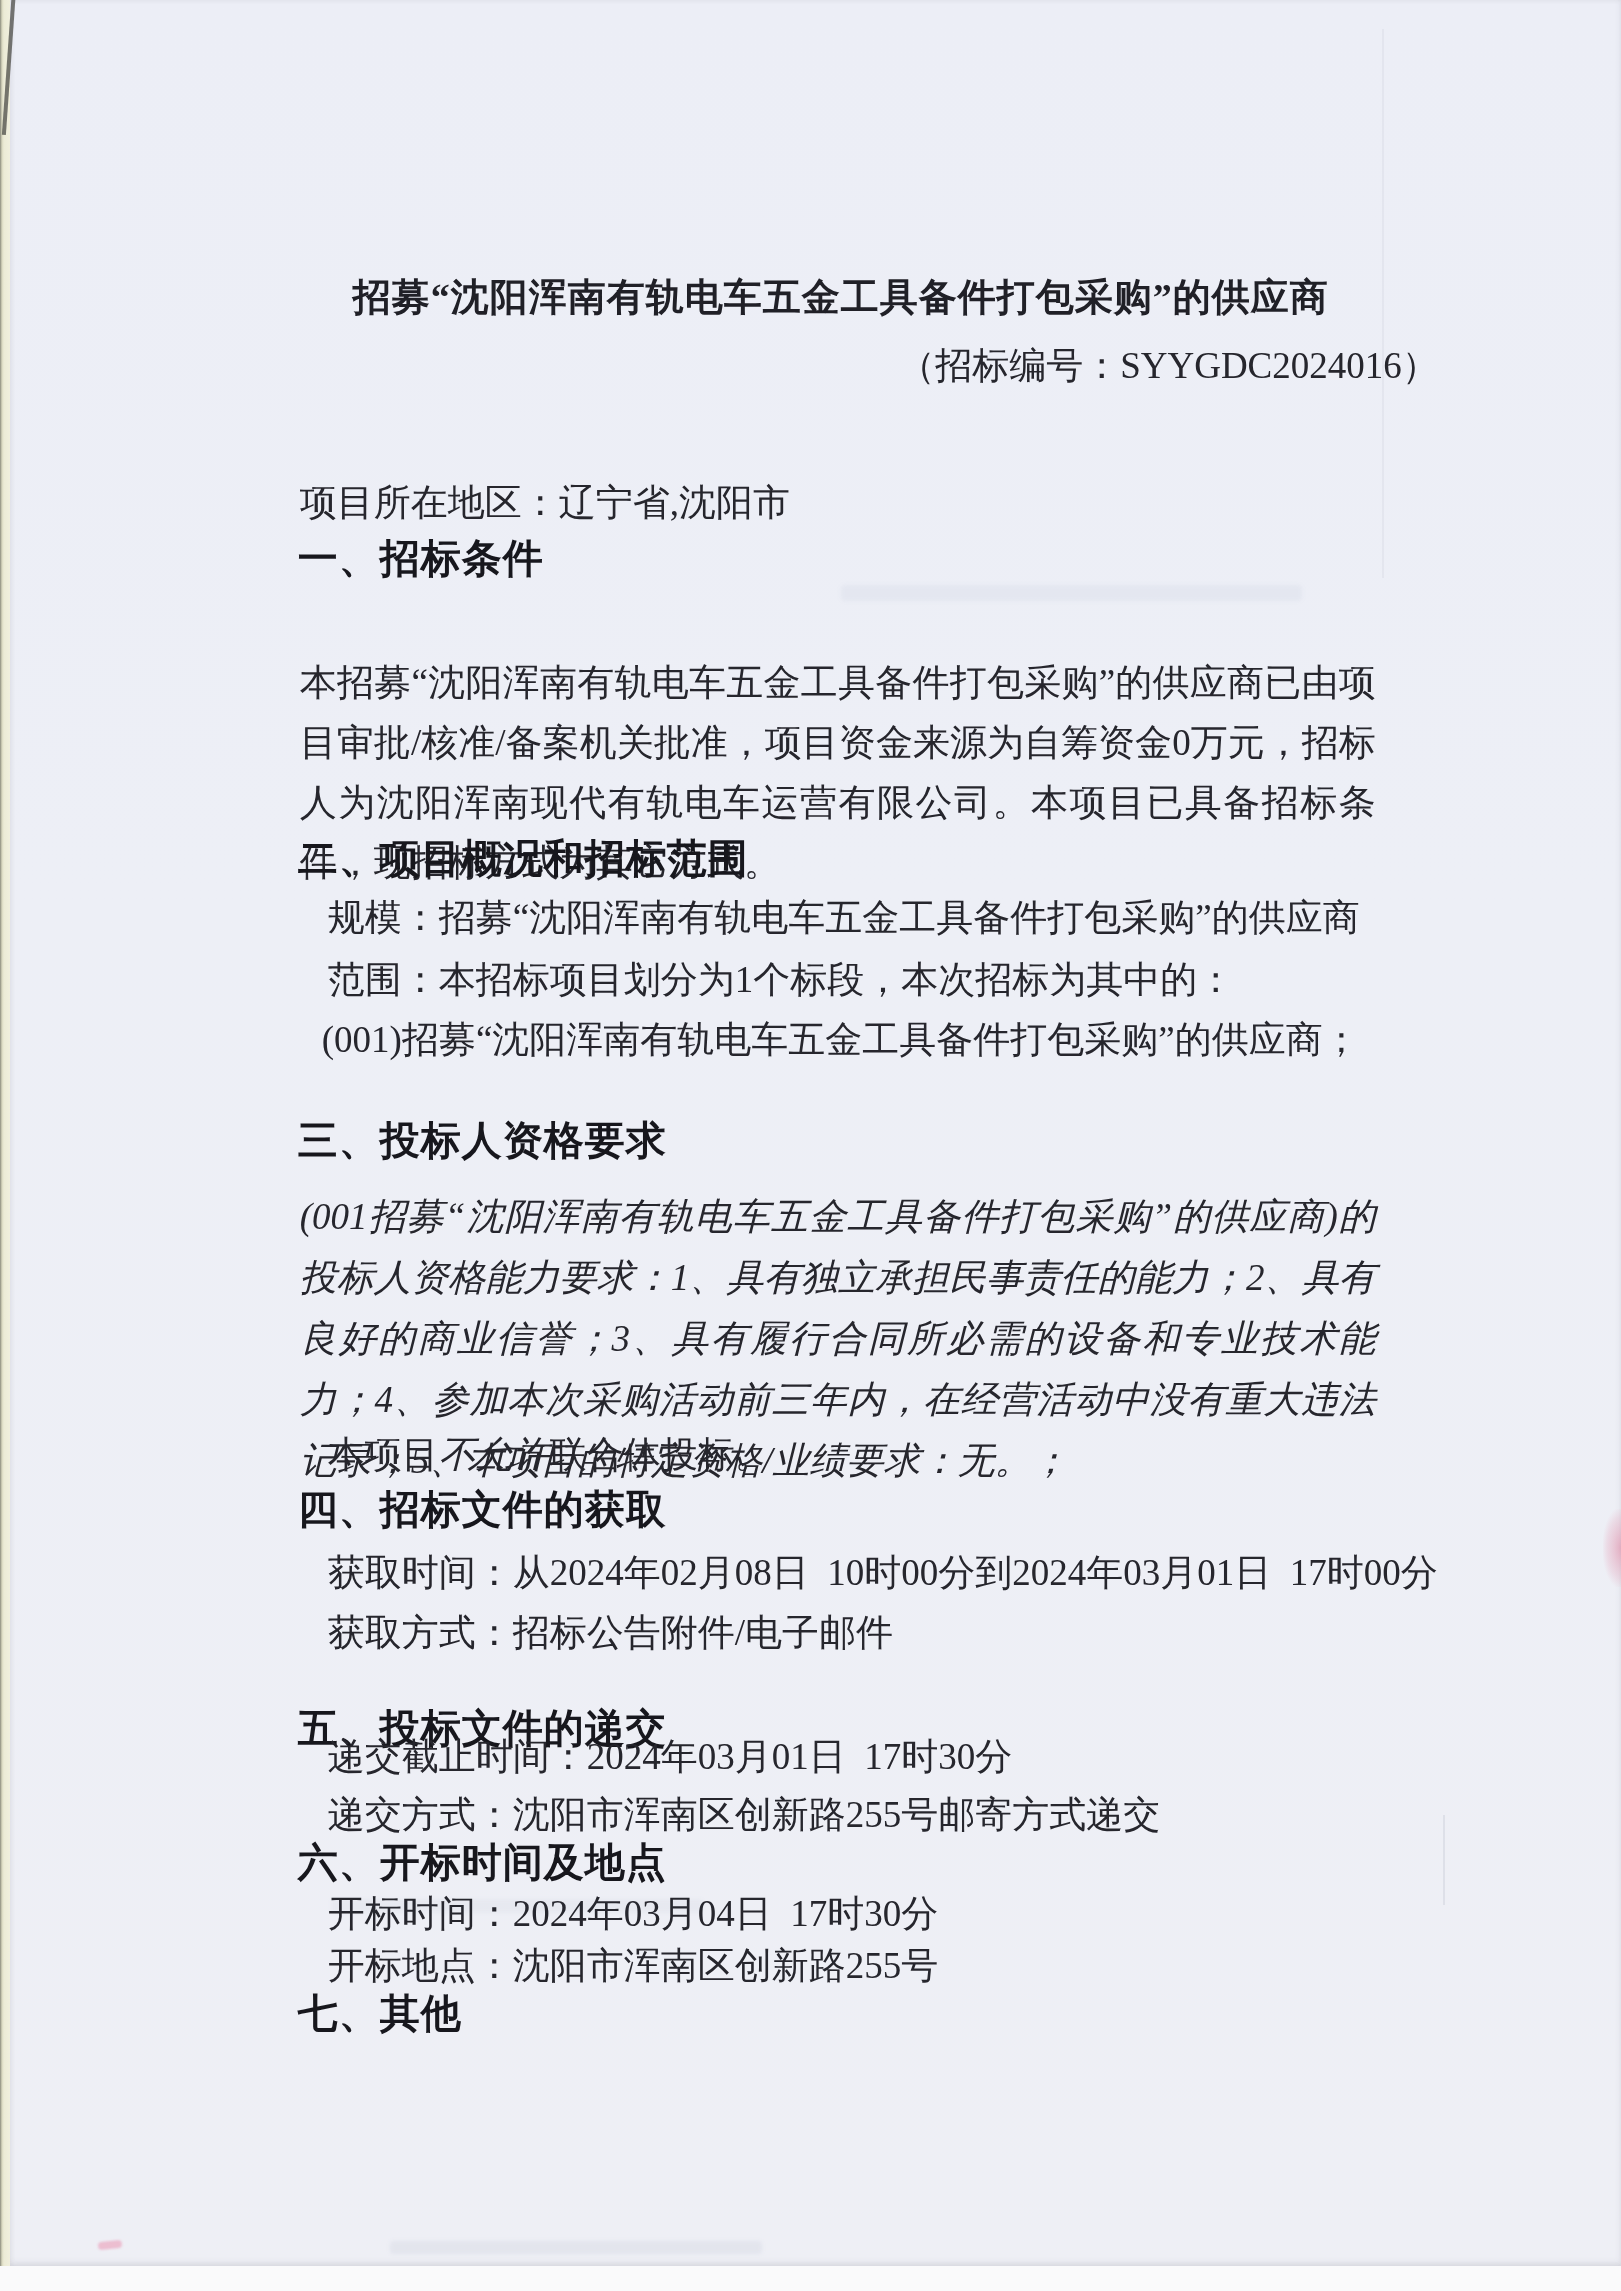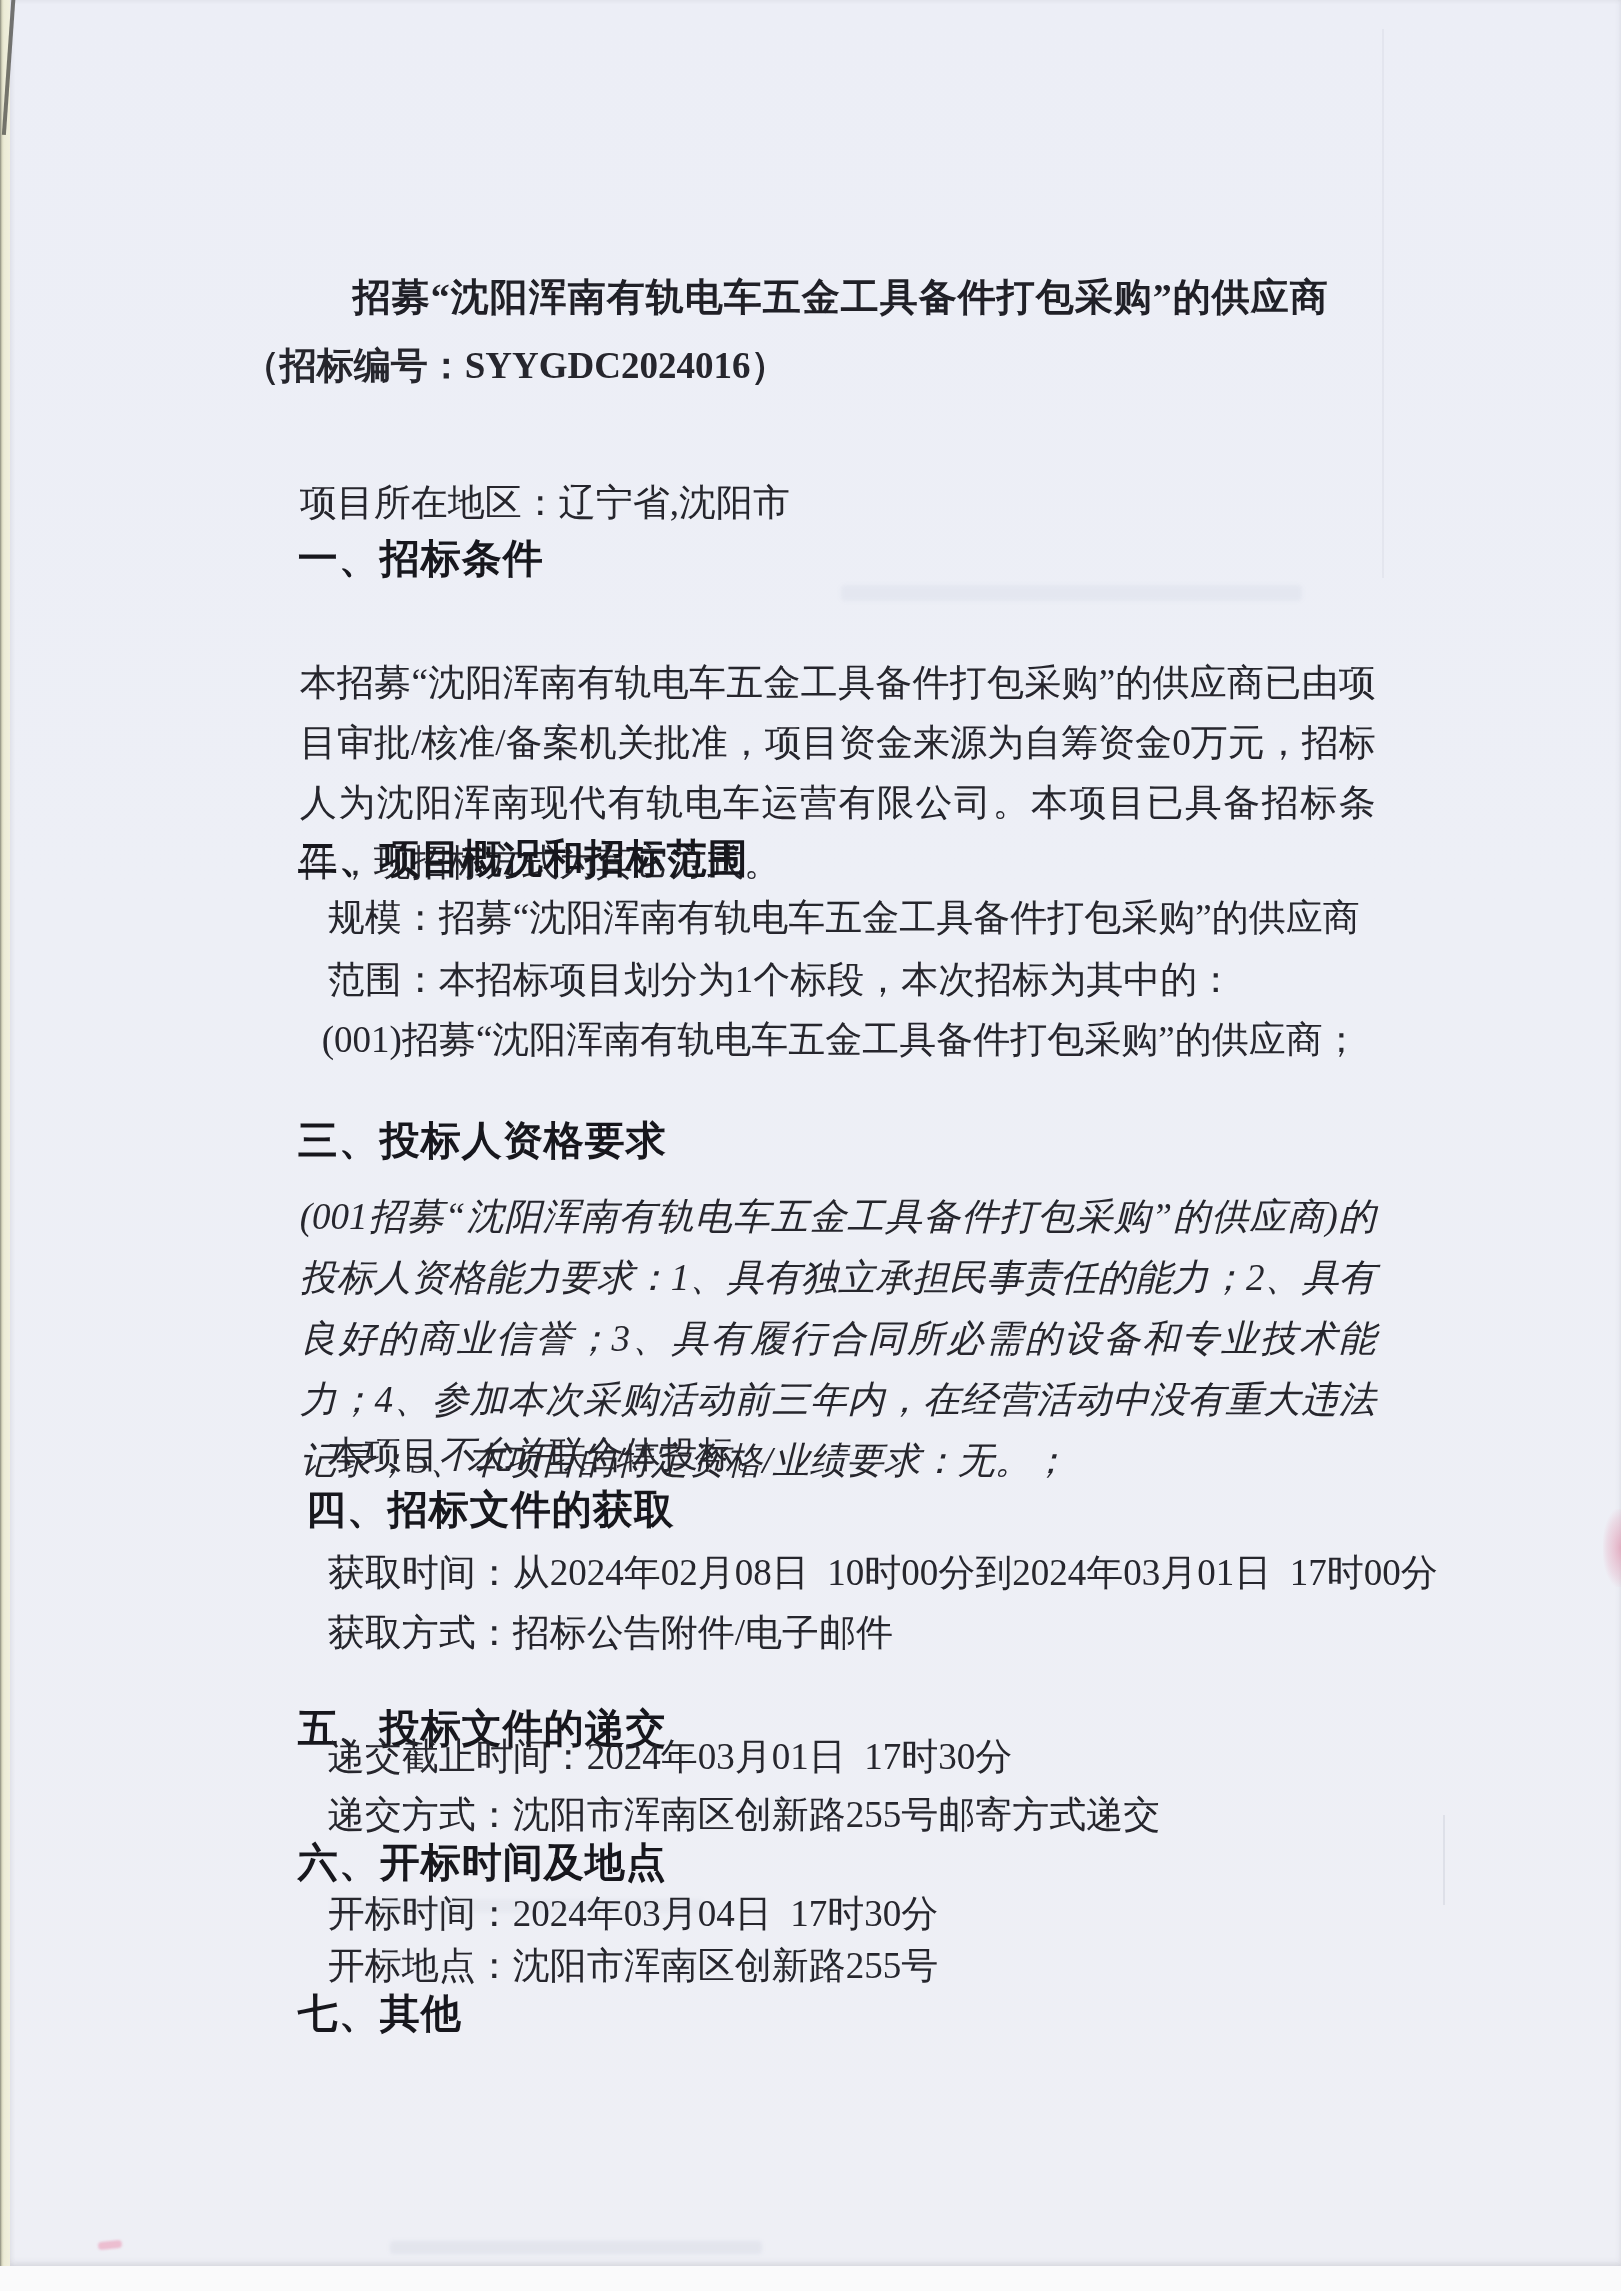--- a/index.html
+++ b/index.html
@@ -49,22 +49,22 @@
   .tblock { position: absolute; color: #25252c; }
   .title {
     left: 235px; top: 272px; width: 1196px;
     text-align: center;
     font-size: 38px; font-weight: 700;
     letter-spacing: 1px;
     color: #202027;
   }
   .subtitle {
     left: 235px; top: 341px; width: 1196px;
-    text-align: left;
-    font-size: 37px; font-weight: 700;
+    text-align: right;
+    font-size: 37px; font-weight: 400;
     color: #26262d;
   }
   .line {
     font-size: 37px;
     line-height: 47px;
     white-space: pre;
     color: #26262d;
   }
   .heading {
     font-family: "Liberation Sans", "DejaVu Sans", sans-serif;
@@ -86,21 +86,21 @@
 
   .loc   { left: 292px; top: 479px; }
   .h1    { left: 290px; top: 535px; }
   .h2    { left: 290px; top: 835px; }
   .sc1   { left: 320px; top: 894px; }
   .sc2   { left: 320px; top: 956px; }
   .lot   { left: 314px; top: 1016px; }
   .h3    { left: 290px; top: 1073px; margin-top: 44px; }
   .jv    { left: 320px; top: 1431px; }
   .jv .it { font-style: italic; }
-  .h4    { left: 298px; top: 1486px; }
+  .h4    { left: 290px; top: 1486px; }
   .t4    { left: 320px; top: 1549px; }
   .m4    { left: 320px; top: 1609px; }
   .h5    { left: 290px; top: 1669px; margin-top: 36px; }
   .d5    { left: 320px; top: 1733px; }
   .m5    { left: 320px; top: 1791px; }
   .h6    { left: 290px; top: 1839px; }
   .t6    { left: 320px; top: 1890px; }
   .pl6   { left: 320px; top: 1942px; }
   .h7    { left: 290px; top: 1990px; }
 

